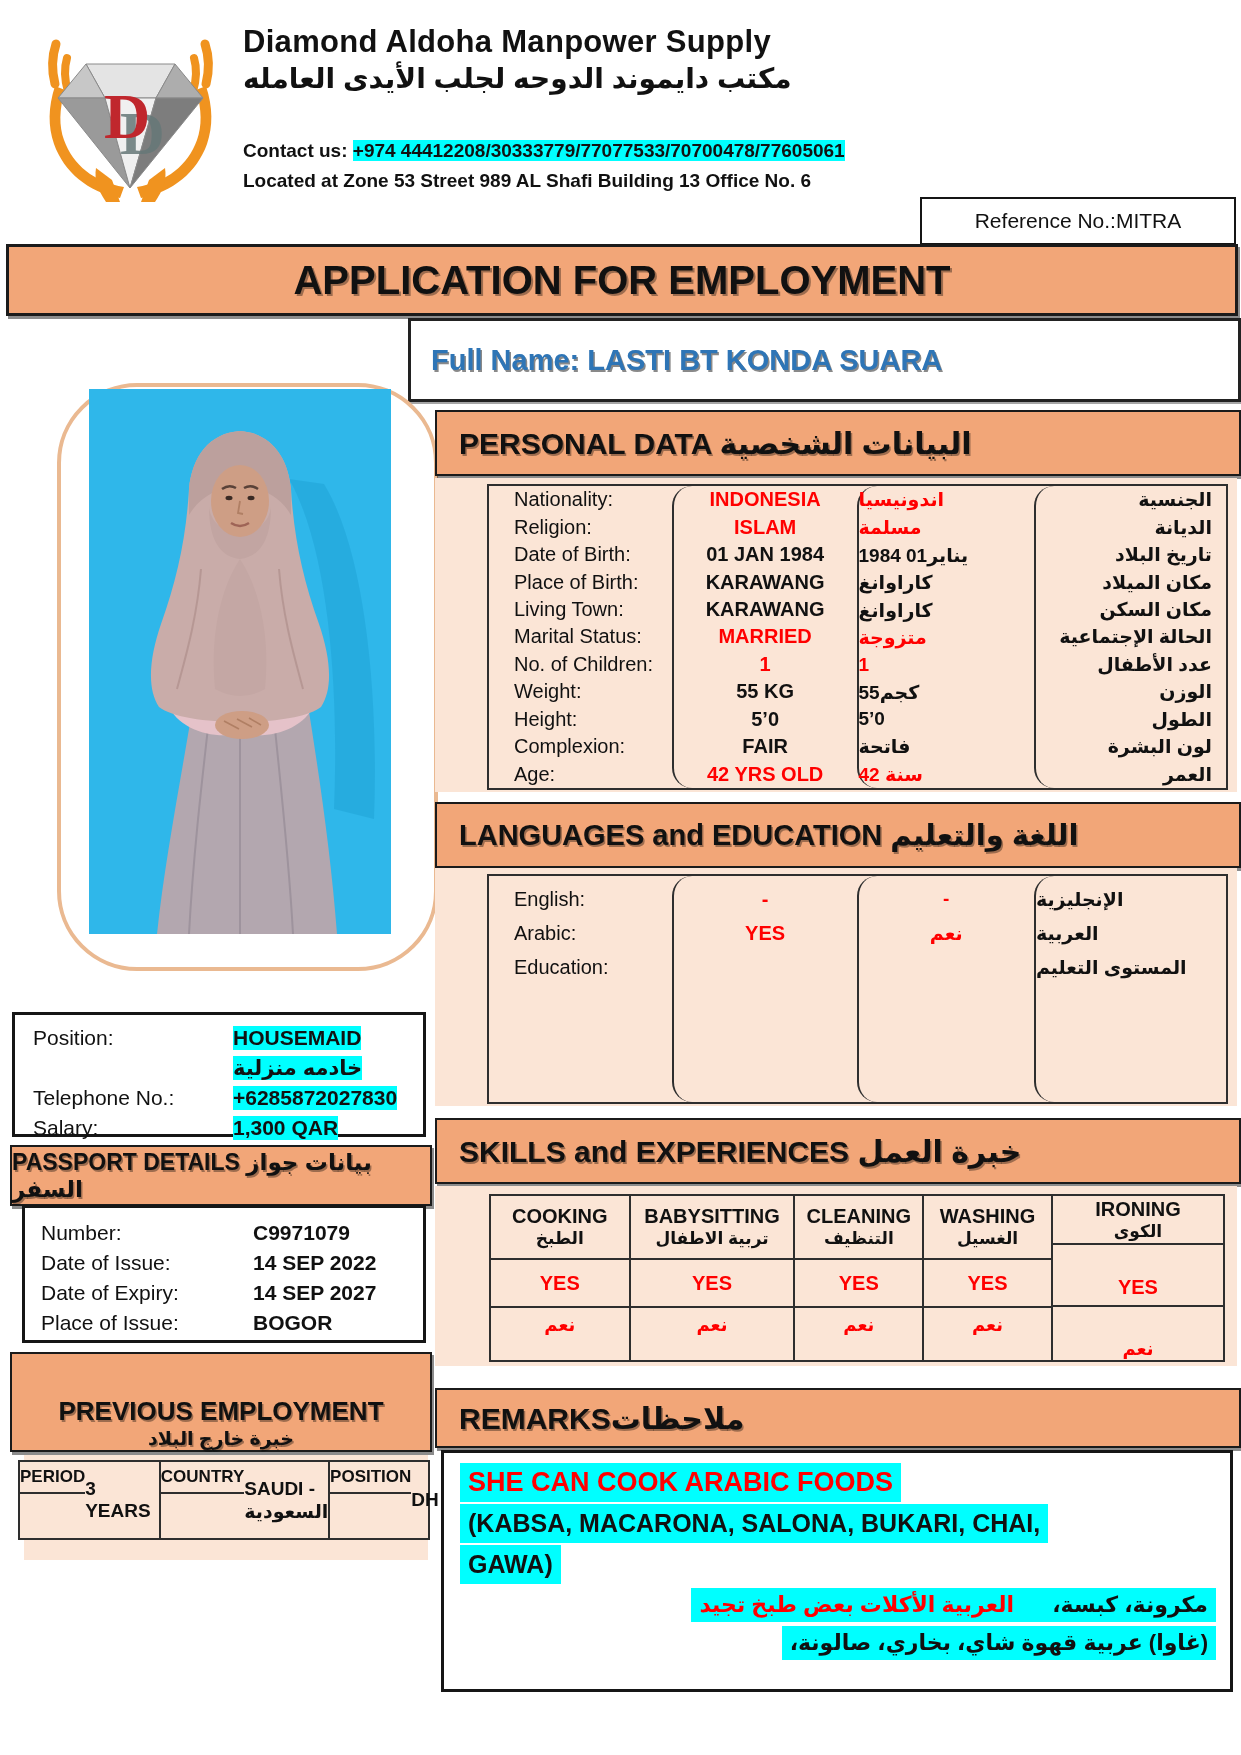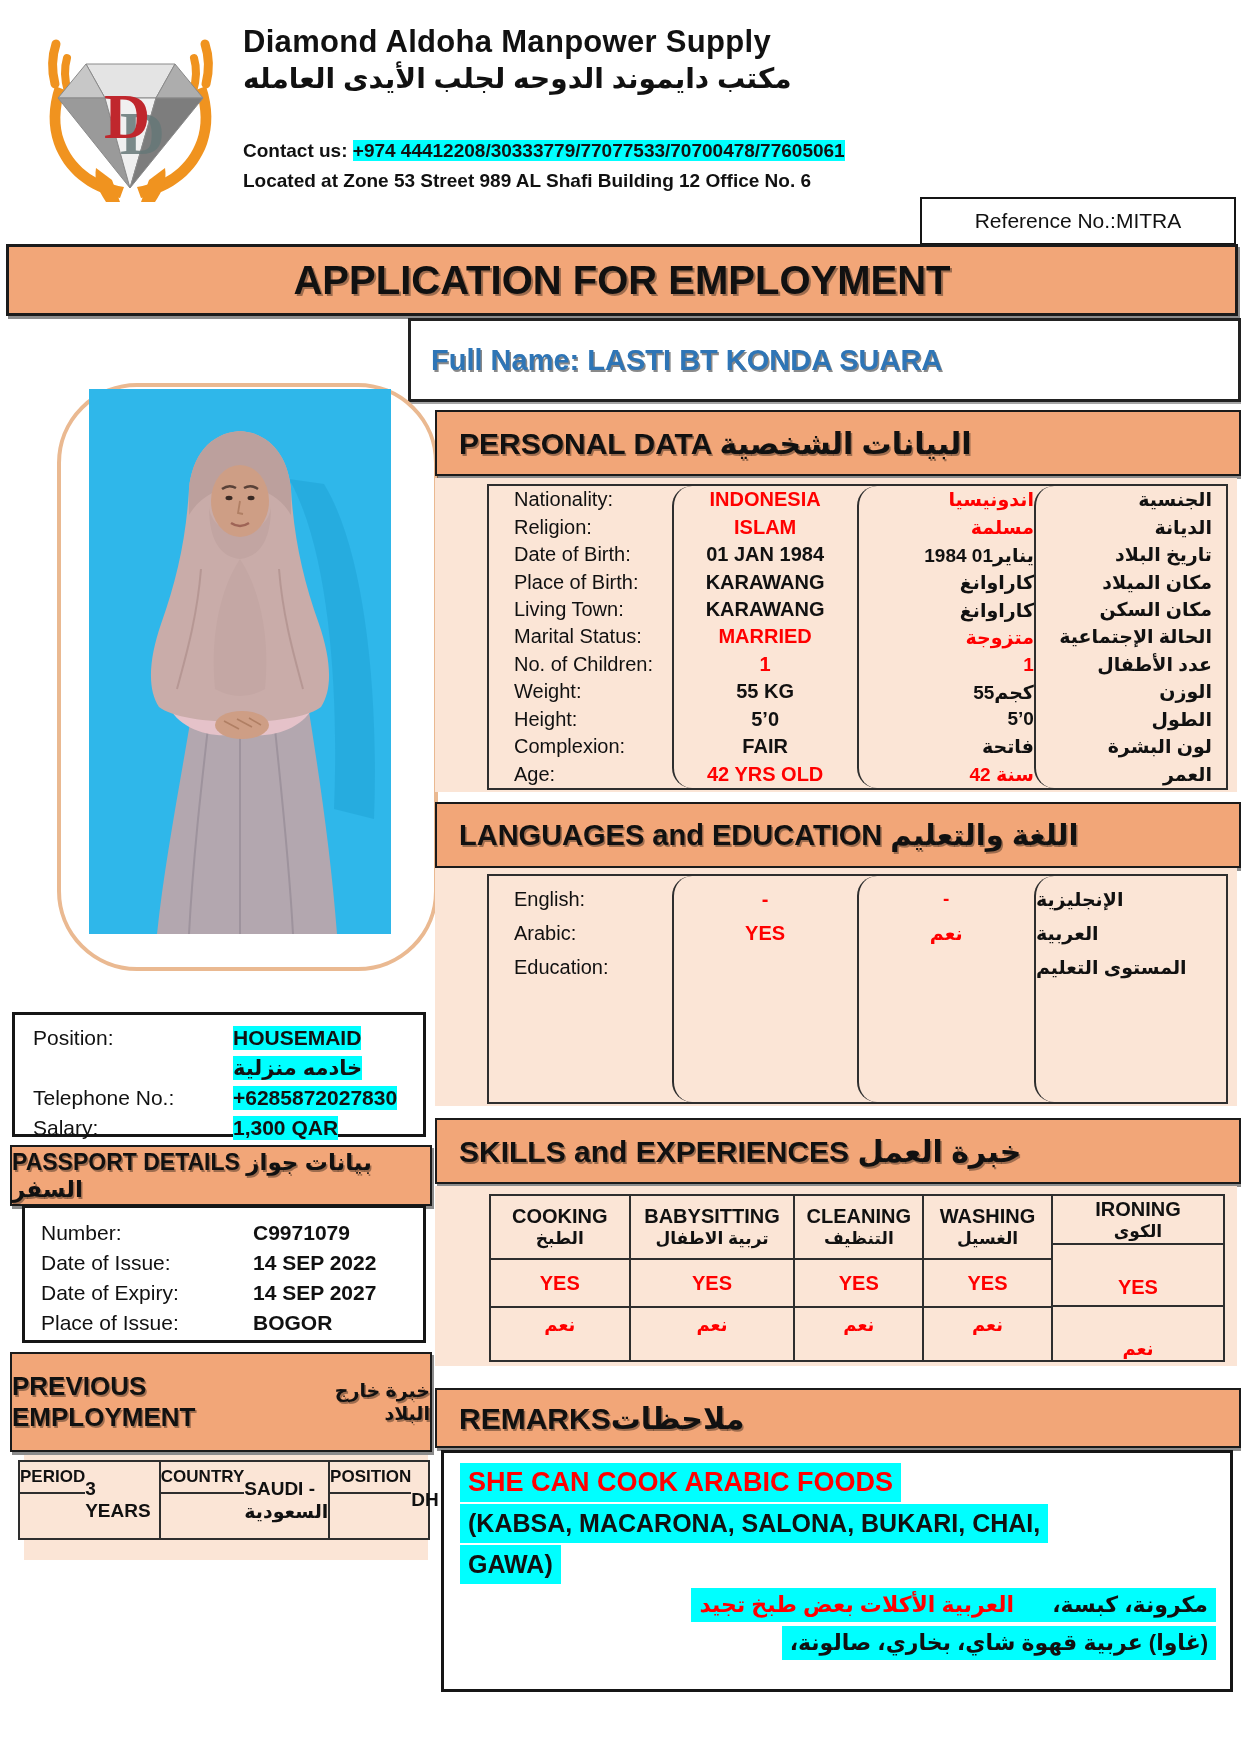--- a/index.html
+++ b/index.html
@@ -25,42 +25,42 @@
   .fullname-text{margin-left:20px;font-size:29px;font-weight:bold;color:#2E75B6;
                  text-shadow:1.5px 1.5px 0 rgba(40,40,40,.55);}
   .sec-head{display:flex;align-items:center;font-weight:bold;font-size:30px;
             text-shadow:1.5px 1.5px 0 rgba(0,0,0,.35);}
   .sec-head .pad{margin-left:22px;}
   .head-personal{left:435px;top:410px;width:802px;height:62px;}
   .head-lang{left:435px;top:802px;width:802px;height:62px;font-size:29px;}
   .head-skills{left:435px;top:1118px;width:802px;height:62px;}
   .head-remarks{left:435px;top:1388px;width:802px;height:56px;}
   .head-passport{left:10px;top:1145px;width:418px;height:57px;justify-content:center;font-size:23px;}
-  .head-prev{left:10px;top:1352px;width:418px;height:96px;flex-direction:row;justify-content:flex-end;}
+  .head-prev{left:10px;top:1352px;width:418px;height:96px;flex-direction:column;justify-content:flex-end;}
   .head-prev .l1{font-size:26px;}
   .head-prev .l2{font-size:19px;direction:rtl;unicode-bidi:isolate;}
 
   
   .band{background:#FBE5D6;}
   .band-personal{left:435px;top:478px;width:802px;height:314px;}
   .band-lang{left:435px;top:868px;width:802px;height:238px;}
   .band-skills{left:435px;top:1186px;width:802px;height:180px;}
   .band-prev{left:24px;top:1455px;width:404px;height:105px;}
 
   .dtable{position:absolute;display:flex;border:2px solid #2e2e2e;}
   .dcol{display:flex;flex-direction:column;justify-content:space-around;}
   .dcol + .dcol{border-left:2px solid #2e2e2e;border-radius:20px;}
   .t-personal{left:487px;top:484px;width:737px;height:302px;}
   .t-lang{left:487px;top:874px;width:737px;height:226px;}
   .t-lang .dcol{justify-content:flex-start;padding-top:6px;}
   .t-lang .cell{height:34px;display:flex;align-items:center;}
   .c-lab{width:25%;}  .c-val{width:25%;} .c-var{width:24%;} .c-lar{width:26%;}
   .cell-lab{padding-left:25px;font-size:20px;}
   .cell-val{text-align:center;font-size:20px;font-weight:bold;}
-  .cell-var{text-align:right;font-size:19px;font-weight:bold;}
+  .cell-var{text-align:left;font-size:19px;font-weight:bold;}
   .cell-lar{text-align:right;padding-right:14px;font-size:19px;font-weight:bold;}
   .t-lang .cell-lab{width:100%;}
   .t-lang .cell-val,.t-lang .cell-var{width:100%;justify-content:center;}
   .t-lang .cell-lar{width:100%;justify-content:flex-end;box-sizing:border-box;}
   .red{color:#FF0000;}
 
   
   .t-skills{left:489px;top:1194px;width:732px;height:164px;}
   .scol{display:flex;flex-direction:column;}
   .scol + .scol{border-left:2px solid #2e2e2e;}
@@ -136,21 +136,21 @@
     <text x="92" y="132" font-family="Liberation Serif, DejaVu Serif, serif" font-size="62" font-weight="bold" fill="#667878" opacity="0.85" data-bind="header.logo_letter">D</text>
     <text x="76" y="116" font-family="Liberation Serif, DejaVu Serif, serif" font-size="64" font-weight="bold" fill="#C0272D" data-bind="header.logo_letter">D</text>
   </svg>
 
   <div class="abs company-en" data-bind="header.company_name_en">Diamond Aldoha Manpower Supply</div>
   <div class="abs company-ar" data-bind="header.company_name_ar">مكتب دايموند الدوحه لجلب الأيدى العامله</div>
   <div class="abs contact-line">
     <span data-bind="header.contact_label">Contact us:</span>
     <span class="hl" data-bind="header.contact_numbers">+974 44412208/30333779/77077533/70700478/77605061</span>
   </div>
-  <div class="abs address-line" data-bind="header.address">Located at Zone 53 Street 989 AL Shafi Building 12 Office No. 6</div>
+  <div class="abs address-line" data-bind="header.address">Located at Zone 53 Street 989 AL Shafi Building 13 Office No. 6</div>
   <div class="abs ref-box">
     <span data-bind="header.reference">Reference No.:MITRA</span>
   </div>
 
   <div class="abs salmon main-banner" data-bind="banner">APPLICATION FOR EMPLOYMENT</div>
   <div class="abs fullname-box">
     <span class="fullname-text" data-bind="full_name">Full Name: LASTI BT KONDA SUARA</span>
   </div>
 
   <div class="abs photo-frame"></div>

